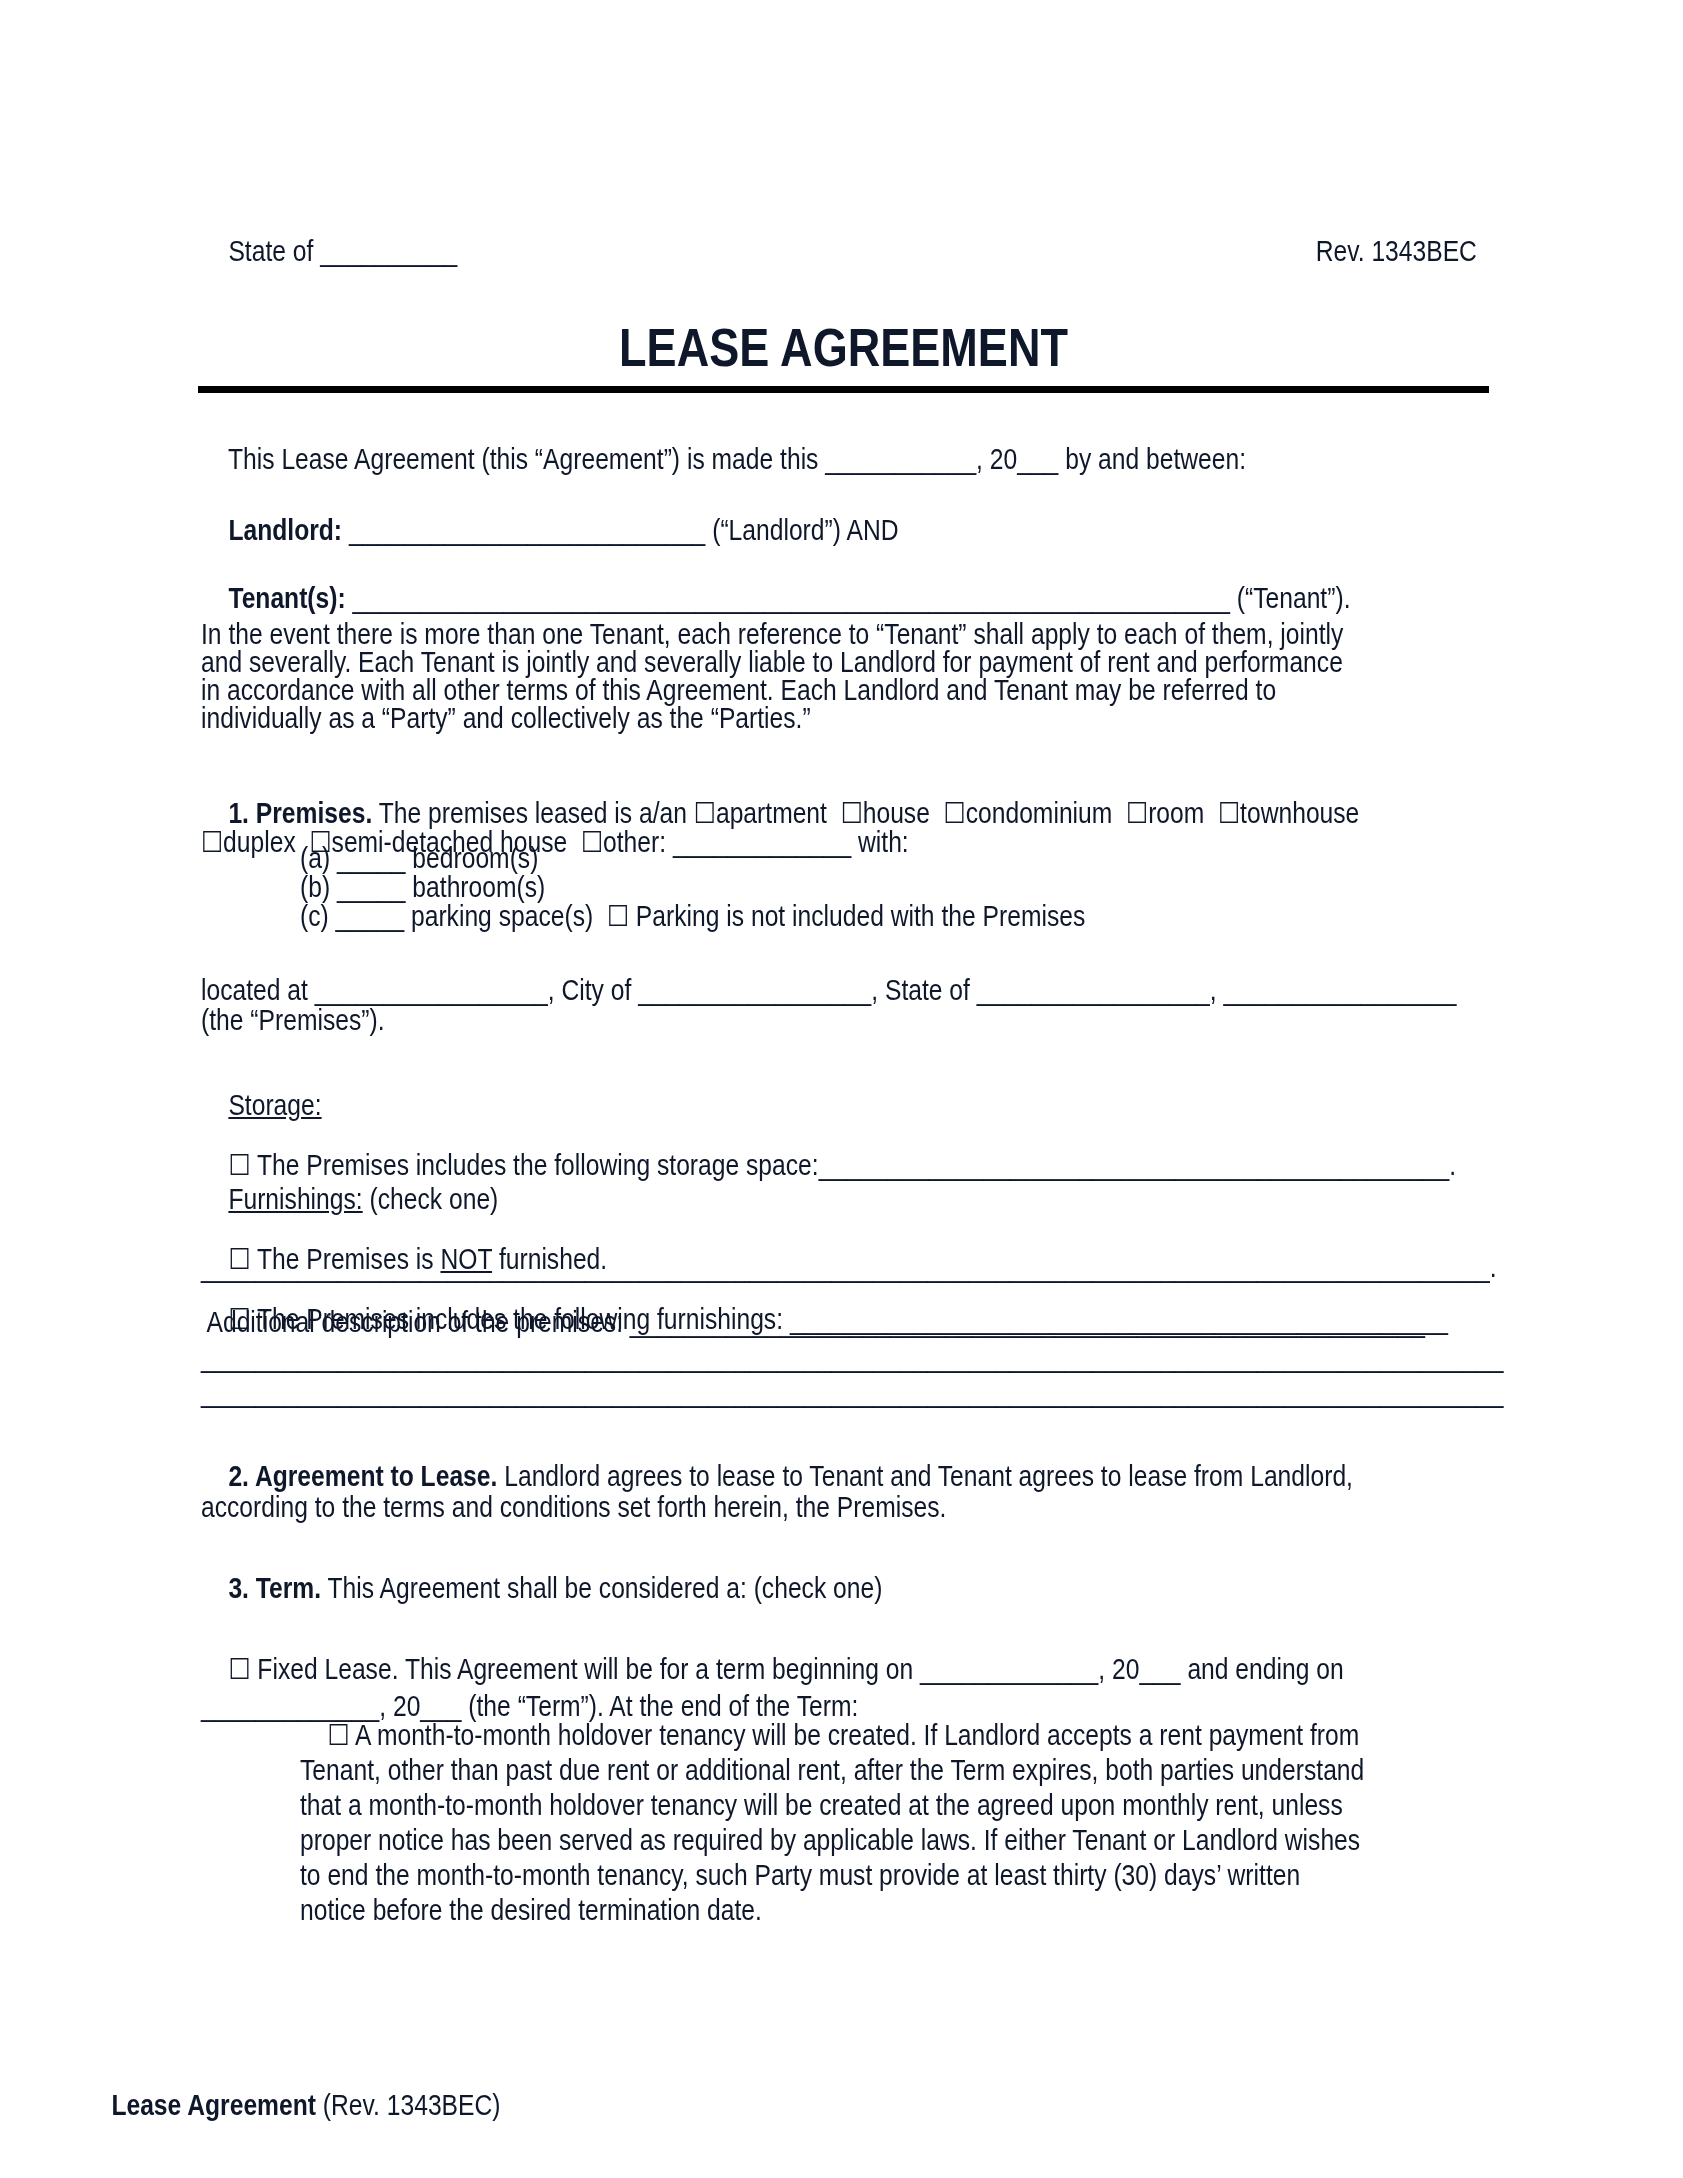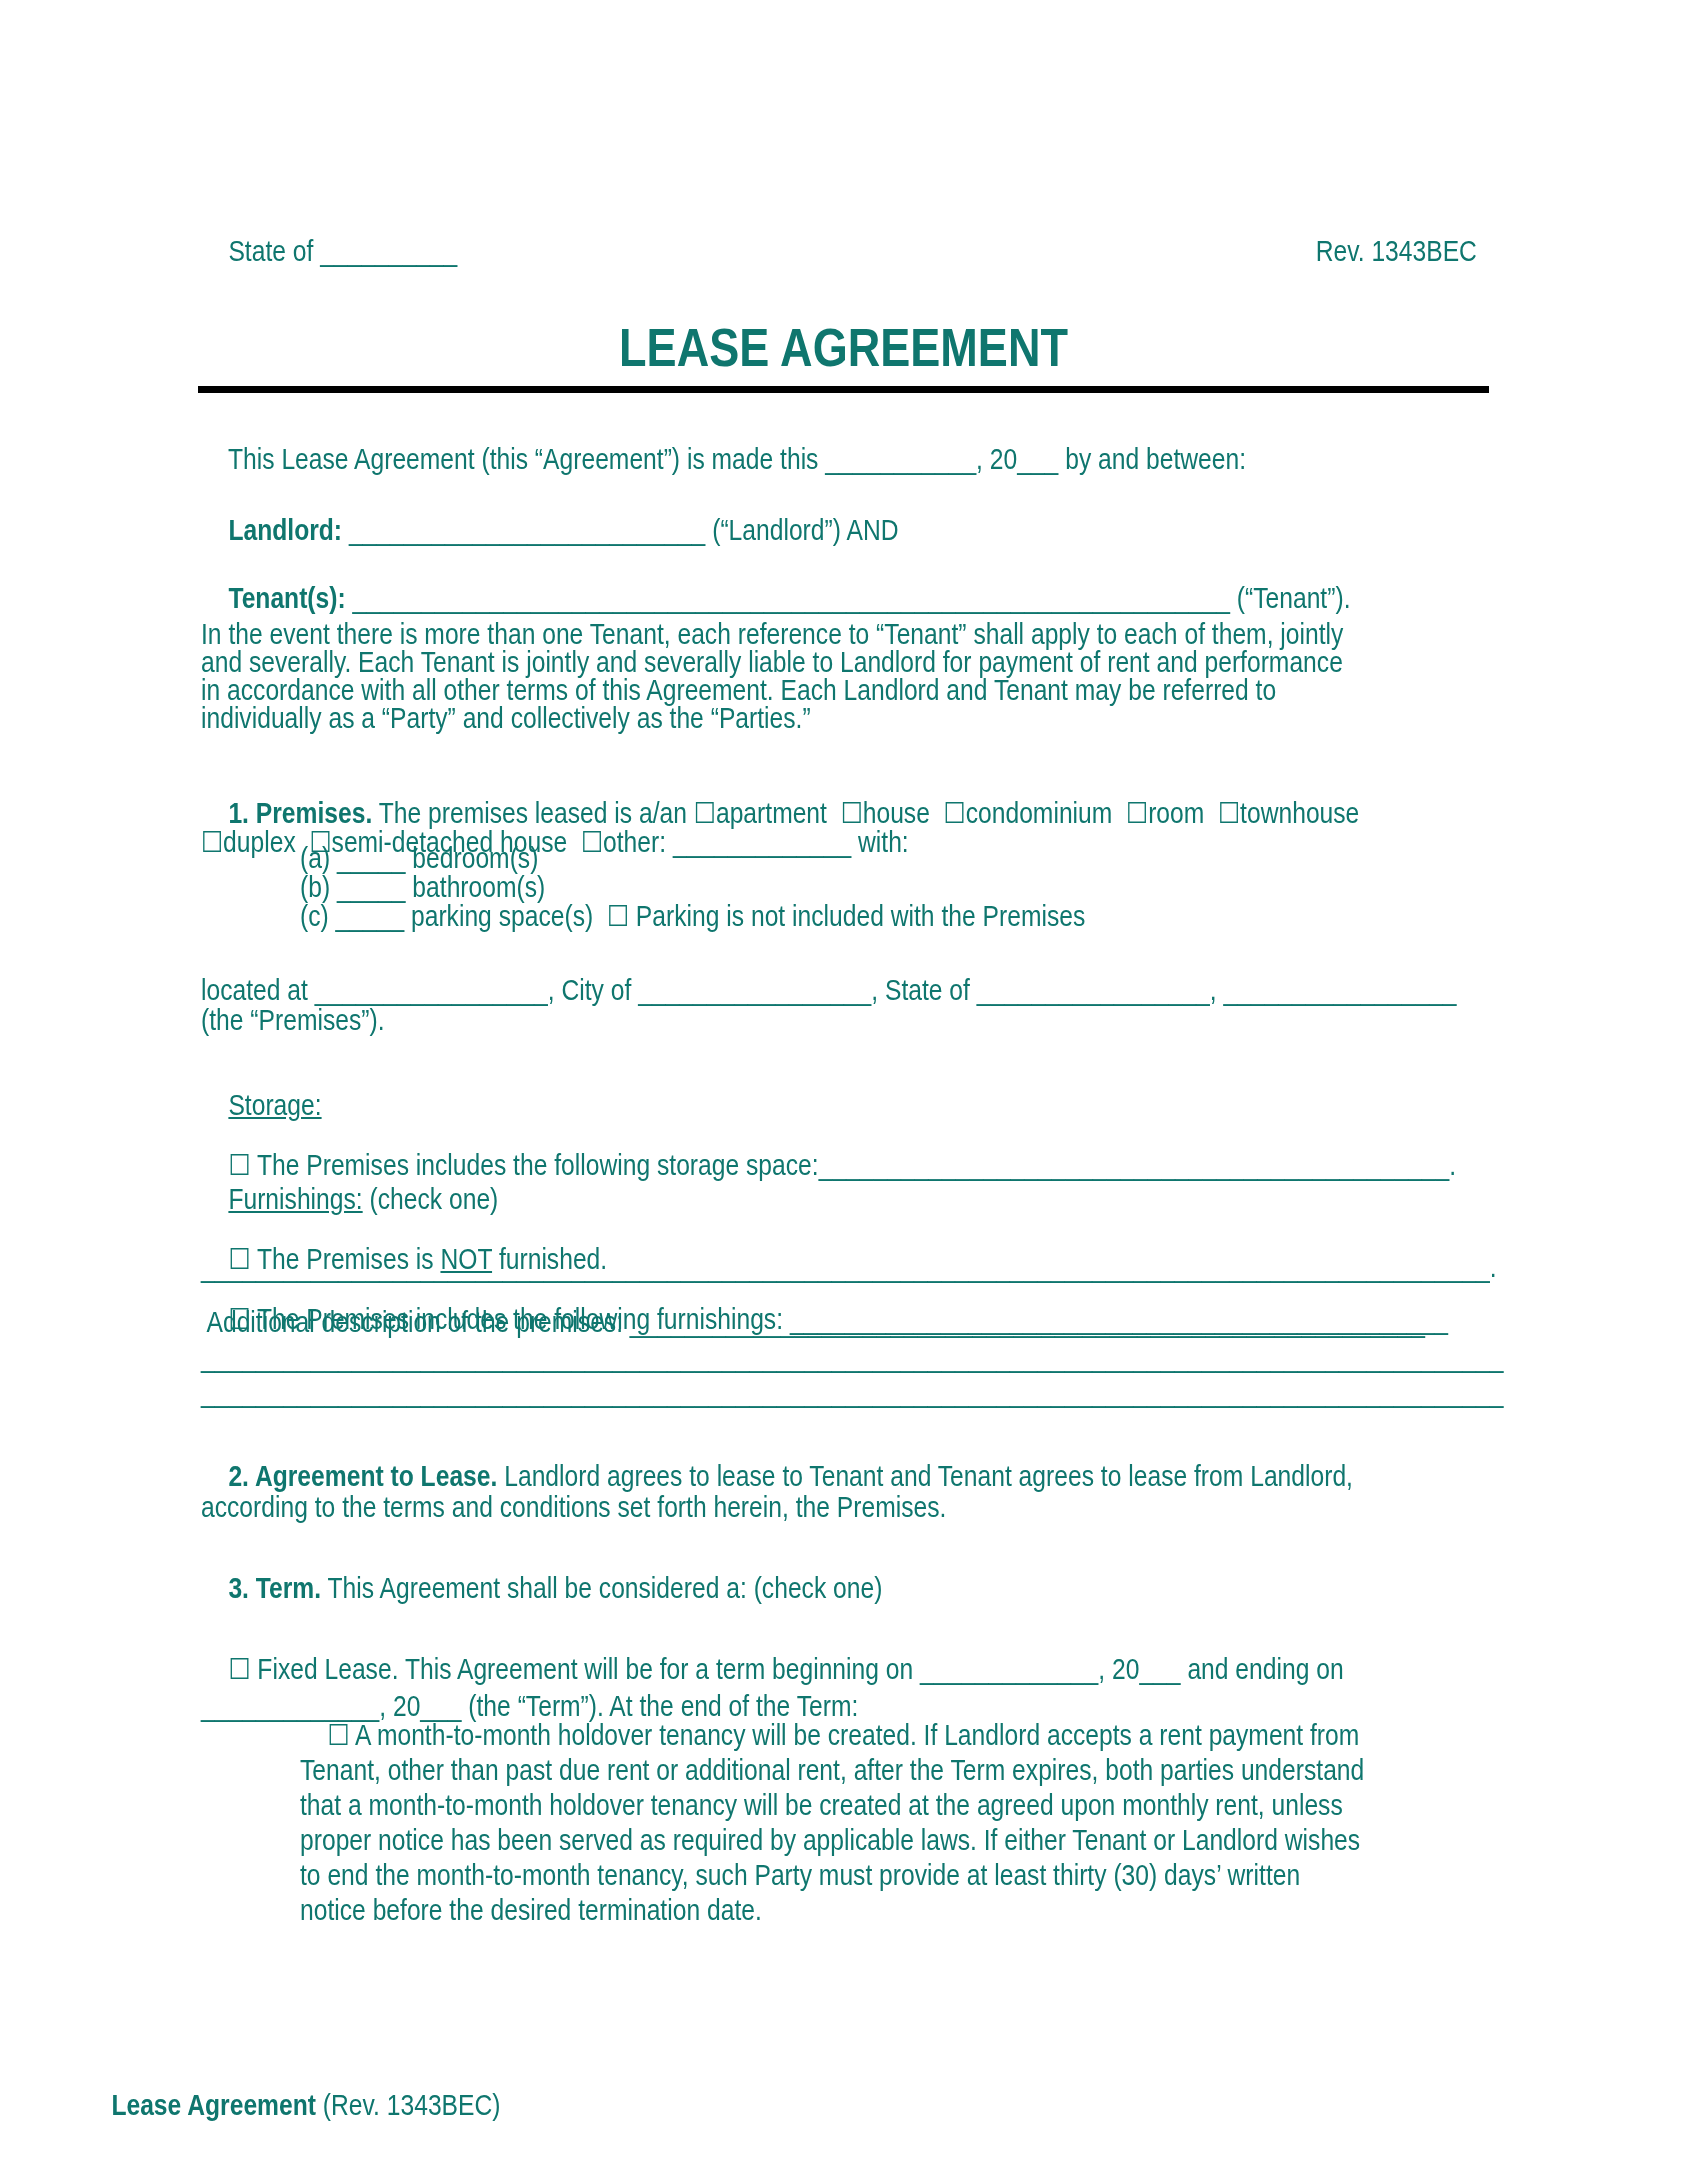--- a/index.html
+++ b/index.html
@@ -5,21 +5,21 @@
   html, body {
     margin: 0;
     padding: 0;
     background: #ffffff;
   }
   #page {
     position: relative;
     width: 1683px;
     height: 2178px;
     background: #ffffff;
-    color: #0f766e;
+    color: #0f172a;
     font-family: "Liberation Sans", "DejaVu Sans", sans-serif;
     overflow: hidden;
   }
   .line {
     position: absolute;
     left: 201px;
     white-space: pre;
     font-size: 29px;
     line-height: 30px;
     transform: scaleX(0.85);

